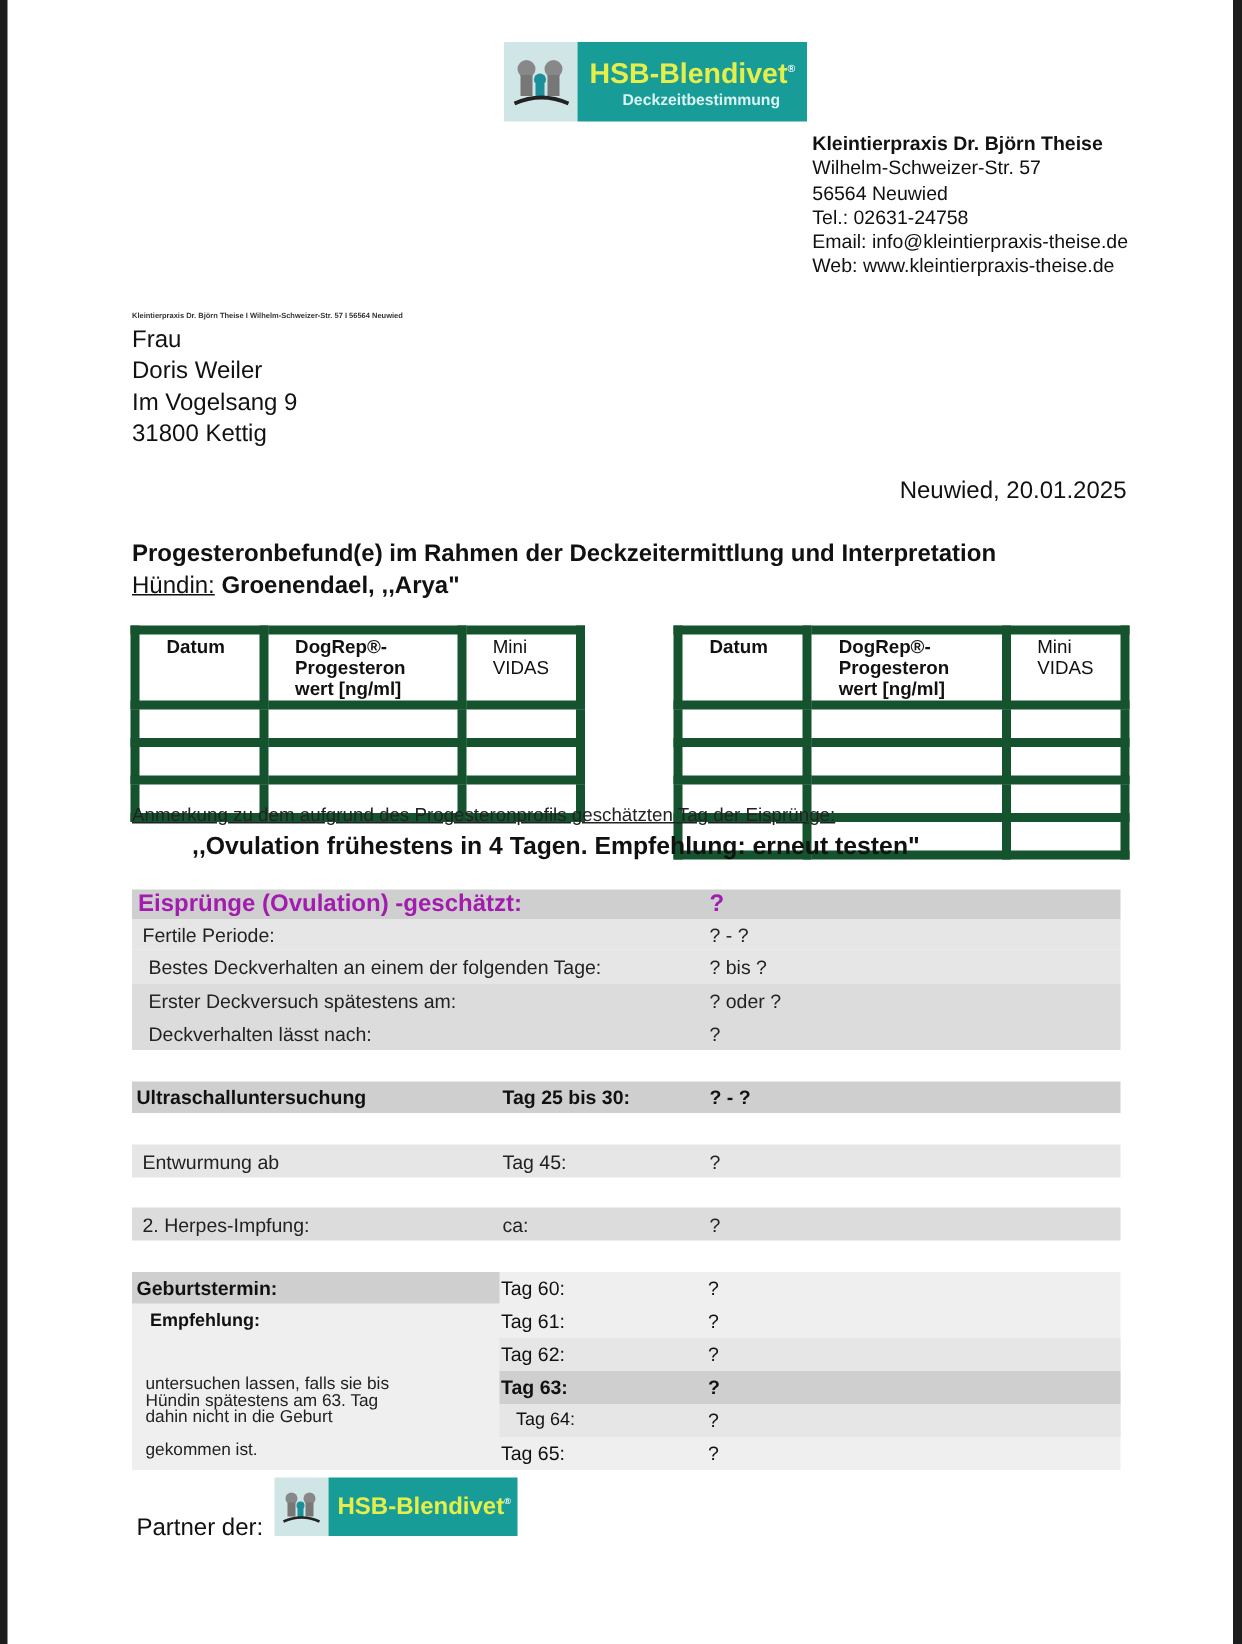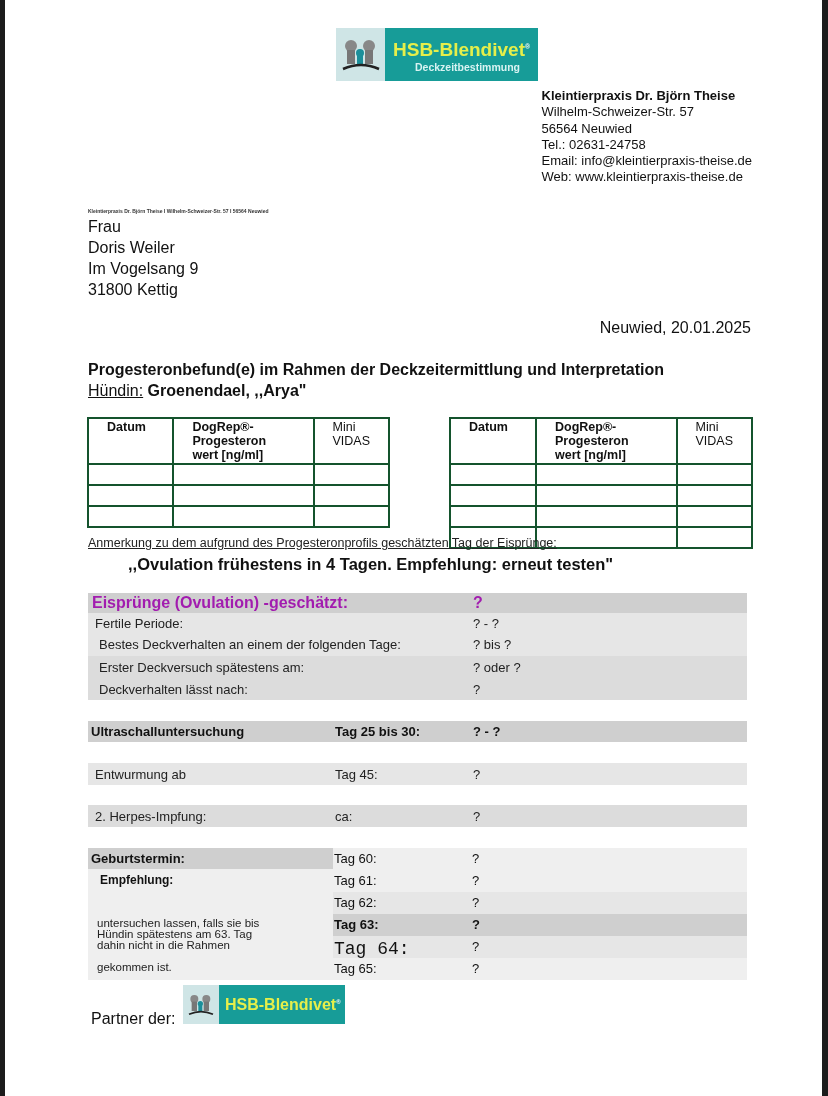--- a/index.html
+++ b/index.html
@@ -18,21 +18,21 @@
   .sender .name { font-weight:bold; }
   .tiny { position:absolute; left:83px; top:208px; font-size:5px; font-weight:bold; color:#333; white-space:nowrap; }
   .addr { position:absolute; left:83px; top:216px; font-size:16px; line-height:21px; }
   .dateline { position:absolute; right:71px; top:319px; font-size:16px; }
   .title { position:absolute; left:83px; top:361px; font-size:16px; font-weight:bold; }
   .dog { position:absolute; left:83px; top:382px; font-size:16px; }
   .dog .lbl { text-decoration:underline; font-weight:normal; }
   .dog b { font-weight:bold; }
 
   table.prog { position:absolute; border-collapse:collapse; font-size:12.5px; }
-  table.prog td { border:2px solid #14532d; padding:1px 18px; vertical-align:top; height:17px; line-height:14px; }
+  table.prog td { border:6px solid #14532d; padding:1px 18px; vertical-align:top; height:17px; line-height:14px; }
   table.prog tr.hd td { height:28px; }
   table.prog .b { font-weight:bold; }
   table.prog .sm { font-size:11px; }
 
   .note { position:absolute; left:83px; top:536px; font-size:12.5px; text-decoration:underline; color:#222; }
   .quote { position:absolute; left:123px; top:555px; font-size:16.5px; font-weight:bold; }
 
   .row { position:absolute; left:83px; width:659px; display:flex; align-items:center; font-size:13px; color:#222; }
   .row .c2 { position:absolute; left:385px; }
   .row .cm { position:absolute; left:247px; }
@@ -192,32 +192,32 @@
   <div class="abs g4" style="left:83px; top:848px; width:659px; height:132px;"></div>
   <div class="abs g1" style="left:83px; top:848px; width:245px; height:21px;"></div>
   <div class="abs g3" style="left:328px; top:892px; width:414px; height:22px;"></div>
   <div class="abs g1" style="left:328px; top:914px; width:414px; height:22px;"></div>
   <div class="abs g3" style="left:328px; top:936px; width:414px; height:22px;"></div>
 
   <div class="abs" style="left:86px; top:851px; font-size:13px; font-weight:bold; color:#111;">Geburtstermin:</div>
   <div class="abs" style="left:95px; top:873px; font-size:12px; font-weight:bold; color:#111;">Empfehlung:</div>
   <div class="abs" style="left:92px; top:895px; font-size:11.5px; color:#222;margin-top:33px;">Hündin spätestens am 63. Tag</div>
   <div class="abs" style="left:92px; top:917px; font-size:11.5px; color:#222;">untersuchen lassen, falls sie bis</div>
-  <div class="abs" style="left:92px; top:939px; font-size:11.5px; color:#222;">dahin nicht in die Rahmen</div>
+  <div class="abs" style="left:92px; top:939px; font-size:11.5px; color:#222;">dahin nicht in die Geburt</div>
   <div class="abs" style="left:92px; top:961px; font-size:11.5px; color:#222;">gekommen ist.</div>
 
   <div class="abs" style="left:329px; top:851px; font-size:13px;">Tag 60:</div>
   <div class="abs" style="left:467px; top:851px; font-size:13px;">?</div>
   <div class="abs" style="left:329px; top:873px; font-size:13px;">Tag 61:</div>
   <div class="abs" style="left:467px; top:873px; font-size:13px;">?</div>
   <div class="abs" style="left:329px; top:895px; font-size:13px;">Tag 62:</div>
   <div class="abs" style="left:467px; top:895px; font-size:13px;">?</div>
   <div class="abs" style="left:329px; top:917px; font-size:13px; font-weight:bold;">Tag 63:</div>
   <div class="abs" style="left:467px; top:917px; font-size:13px; font-weight:bold;">?</div>
-  <div class="abs" style="left:329px; top:939px; font-size:18px;font-family:Liberation Mono, monospace;">Tag 64:</div>
+  <div class="abs" style="left:339px; top:939px; font-size:12px;">Tag 64:</div>
   <div class="abs" style="left:467px; top:939px; font-size:13px;">?</div>
   <div class="abs" style="left:329px; top:961px; font-size:13px;">Tag 65:</div>
   <div class="abs" style="left:467px; top:961px; font-size:13px;">?</div>
 
   <div class="partner">Partner der:</div>
   <div class="logo" style="left:178px; top:985px; height:39px;">
     <div class="pic" style="width:36px;">
       <svg width="28" height="24" viewBox="0 0 40 36">
         <circle cx="10" cy="9" r="6" fill="#888"></circle>
           <circle cx="28" cy="9" r="6" fill="#888"></circle>

